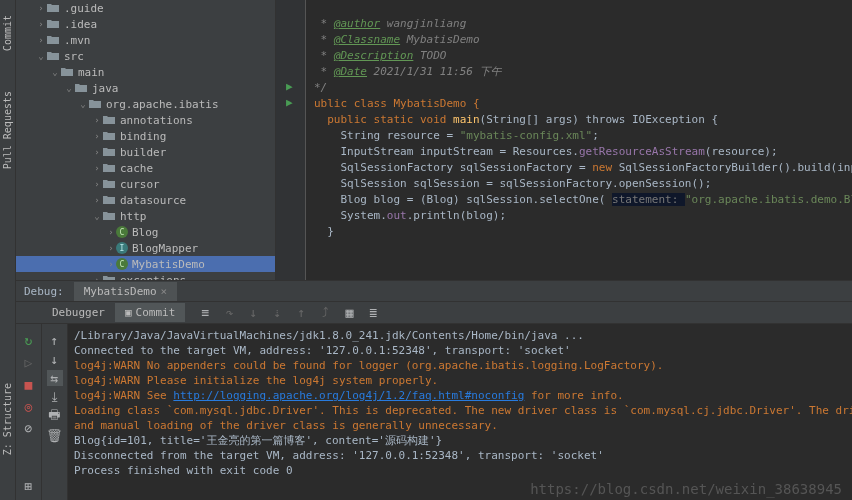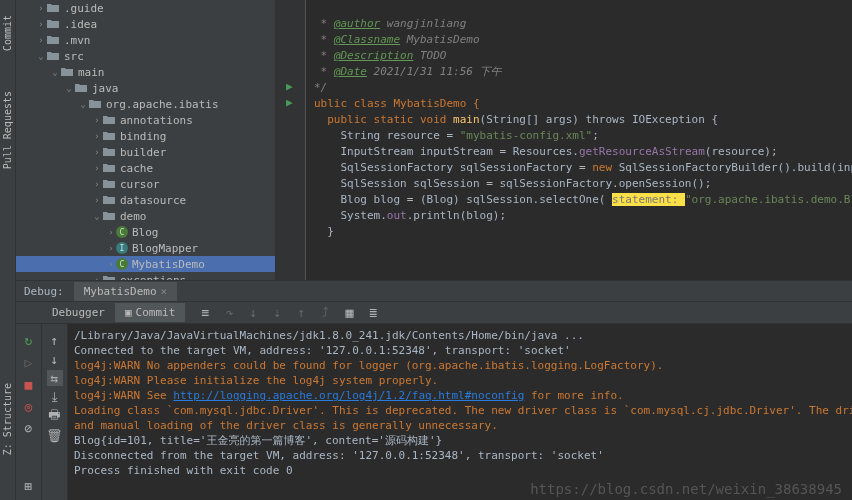--- a/index.html
+++ b/index.html
@@ -103,21 +103,21 @@
       line-height: 16px;
       white-space: pre;
       overflow: hidden;
     }
     .c-comment { color: #808080; font-style: italic; margin-top: 26px; }
     .c-tag { color: #629755; font-style: italic; text-decoration: underline; }
     .c-keyword { color: #cc7832; text-align: center; }
     .c-string { color: #6a8759; }
     .c-method { color: #ffc66d; }
     .c-static { color: #9876aa; }
-    .c-hint { color: #787878; background: #fde047; }
+    .c-hint { color: #787878; background: #0f172a; }
     .debug-header {
       height: 22px;
       background: #3c3f41;
       display: flex;
       align-items: center;
       padding: 0 8px;
       border-top: 1px solid #323232;
       border-bottom: 1px solid #323232;
     }
     .debug-tabs {
@@ -324,21 +324,21 @@
           </span>
           <span>datasource</span>
         </div>
         <div class="tree-item" style="padding-left: 76px;">
           <span class="tree-arrow">⌄</span>
           <span class="tree-icon pkg-icon">
             <svg width="12" height="10" viewBox="0 0 12 10">
               <path fill="#87939a" d="M0 1h4l1 1h7v7H0z"></path>
             </svg>
           </span>
-          <span>demo</span>
+          <span>http</span>
         </div>
         <div class="tree-item" style="padding-left: 90px;">
           <span class="tree-arrow">›</span>
           <span class="tree-icon class-icon">C</span>
           <span>Blog</span>
         </div>
         <div class="tree-item" style="padding-left: 90px;">
           <span class="tree-arrow">›</span>
           <span class="tree-icon interface-icon">I</span>
           <span>BlogMapper</span>

